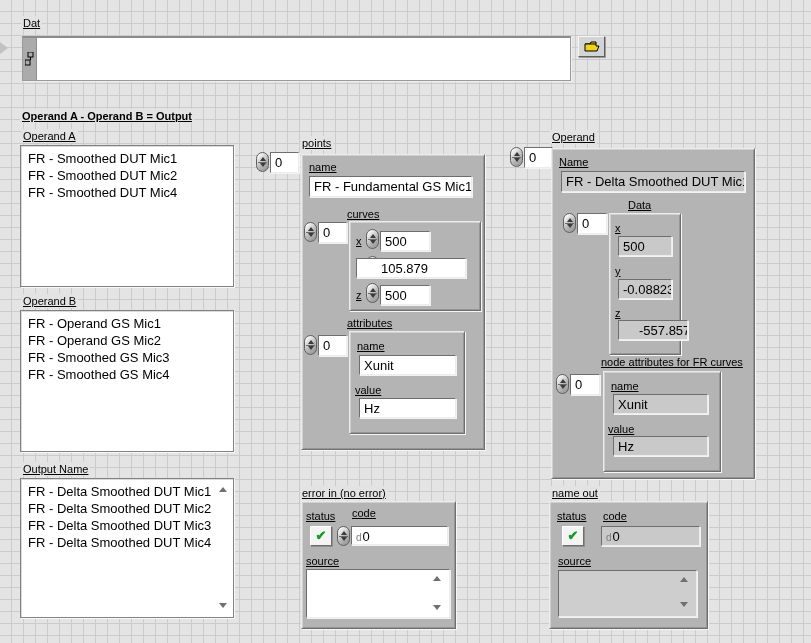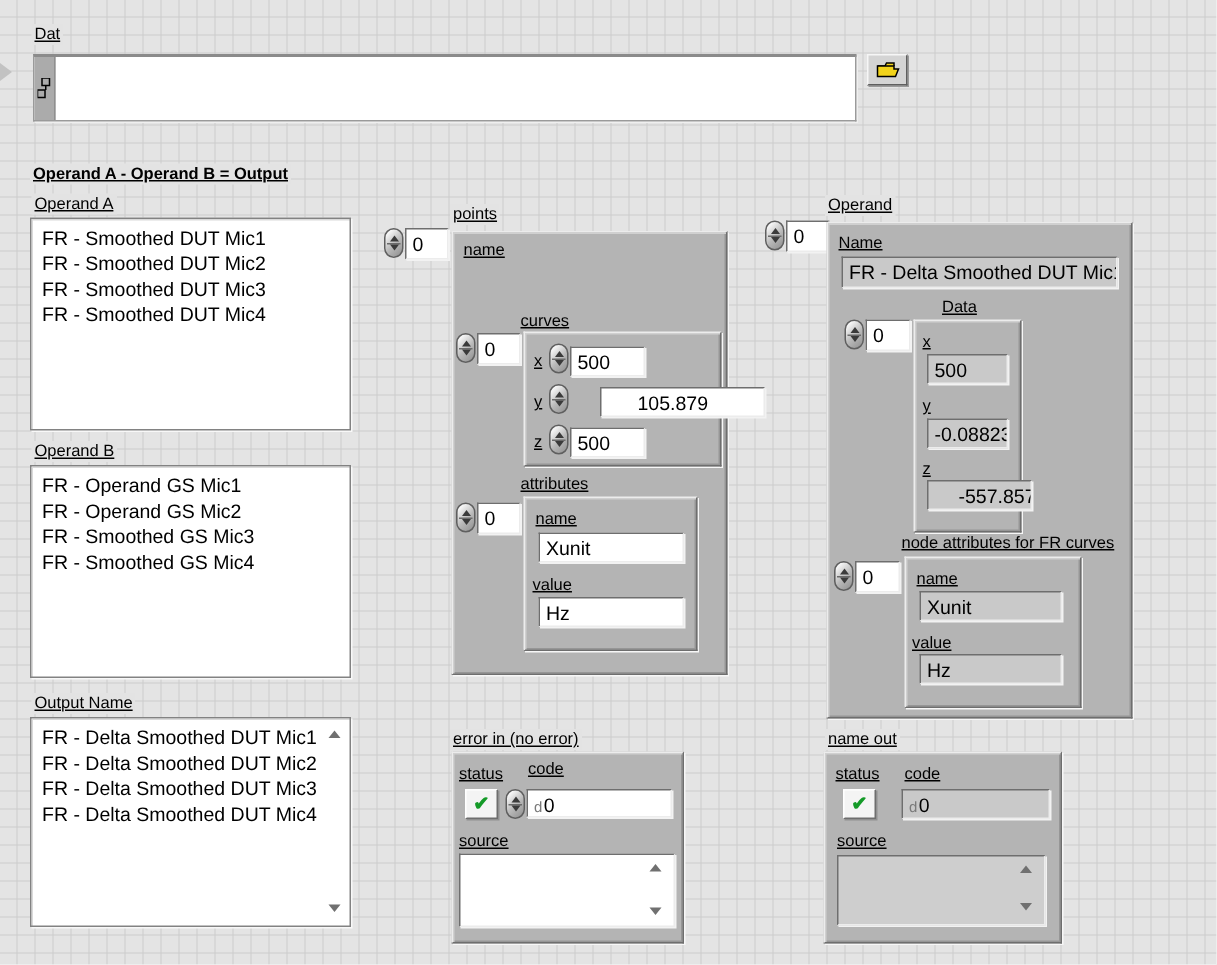--- a/index.html
+++ b/index.html
@@ -112,21 +112,20 @@
     </svg>
   </div>
 
   <div class="lbl bold" style="left:20px;top:109px;">Operand A - Operand B = Output</div>
 
   <div class="lbl" style="left:21px;top:129px;">Operand A</div>
   <div class="listbox" style="left:20px;top:145px;width:214px;height:142px;box-sizing:border-box;">
 
   <div class="row">FR - Smoothed DUT Mic1</div>
       <div class="row">FR - Smoothed DUT Mic2</div>
-      <div class="row">FR - Smoothed DUT Mic3</div>
       <div class="row">FR - Smoothed DUT Mic4</div>
     </div>
 
   <div class="lbl" style="left:21px;top:294px;">Operand B</div>
   <div class="listbox" style="left:20px;top:310px;width:214px;height:142px;box-sizing:border-box;">
 
   <div class="row">FR - Operand GS Mic1</div>
       <div class="row">FR - Operand GS Mic2</div>
       <div class="row">FR - Smoothed GS Mic3</div>
       <div class="row">FR - Smoothed GS Mic4</div>
@@ -143,37 +142,38 @@
   <div class="chev-up" style="left:219px;top:487px;"></div>
   <div class="chev-dn" style="left:219px;top:603px;"></div>
 
   <div class="spin" style="left:256px;top:152px;">
       <span class="mid"></span>
     </div>
   <div class="fld" style="left:270px;top:152px;width:19px;height:17px;">0</div>
   <div class="lbl" style="left:300px;top:136px;">points</div>
   <div class="cluster" style="left:301px;top:154px;width:182px;height:294px;"></div>
   <div class="lbl in" style="left:309px;top:160px;">name</div>
+  <div class="fld" style="left:309px;top:176px;width:153px;height:17px;">FR - Fundamental GS Mic1</div>
 
   <div class="lbl in" style="left:347px;top:207px;">curves</div>
   <div class="spin" style="left:304px;top:222px;">
       <span class="mid"></span>
     </div>
   <div class="fld" style="left:318px;top:222px;width:19px;height:17px;">0</div>
   <div class="cluster" style="left:349px;top:221px;width:130px;height:88px;"></div>
     <div class="lbl in" style="left:356px;top:234px;">x</div>
     <div class="spin" style="left:366px;top:229px;">
       <span class="mid"></span>
     </div>
     <div class="fld" style="left:380px;top:231px;width:40px;height:16px;">500</div>
     <div class="lbl in" style="left:356px;top:261px;">y</div>
     <div class="spin" style="left:366px;top:256px;">
       <span class="mid"></span>
     </div>
-    <div class="fld" style="left:400px;top:258px;width:80px;height:16px;padding-left:24px;">105.879</div>
+    <div class="fld" style="left:356px;top:258px;width:80px;height:16px;padding-left:24px;">105.879</div>
     <div class="lbl in" style="left:356px;top:288px;">z</div>
     <div class="spin" style="left:366px;top:283px;">
       <span class="mid"></span>
     </div>
     <div class="fld" style="left:380px;top:285px;width:40px;height:16px;">500</div>
 
   <div class="lbl in" style="left:347px;top:316px;">attributes</div>
   <div class="spin" style="left:304px;top:335px;">
       <span class="mid"></span>
     </div>

